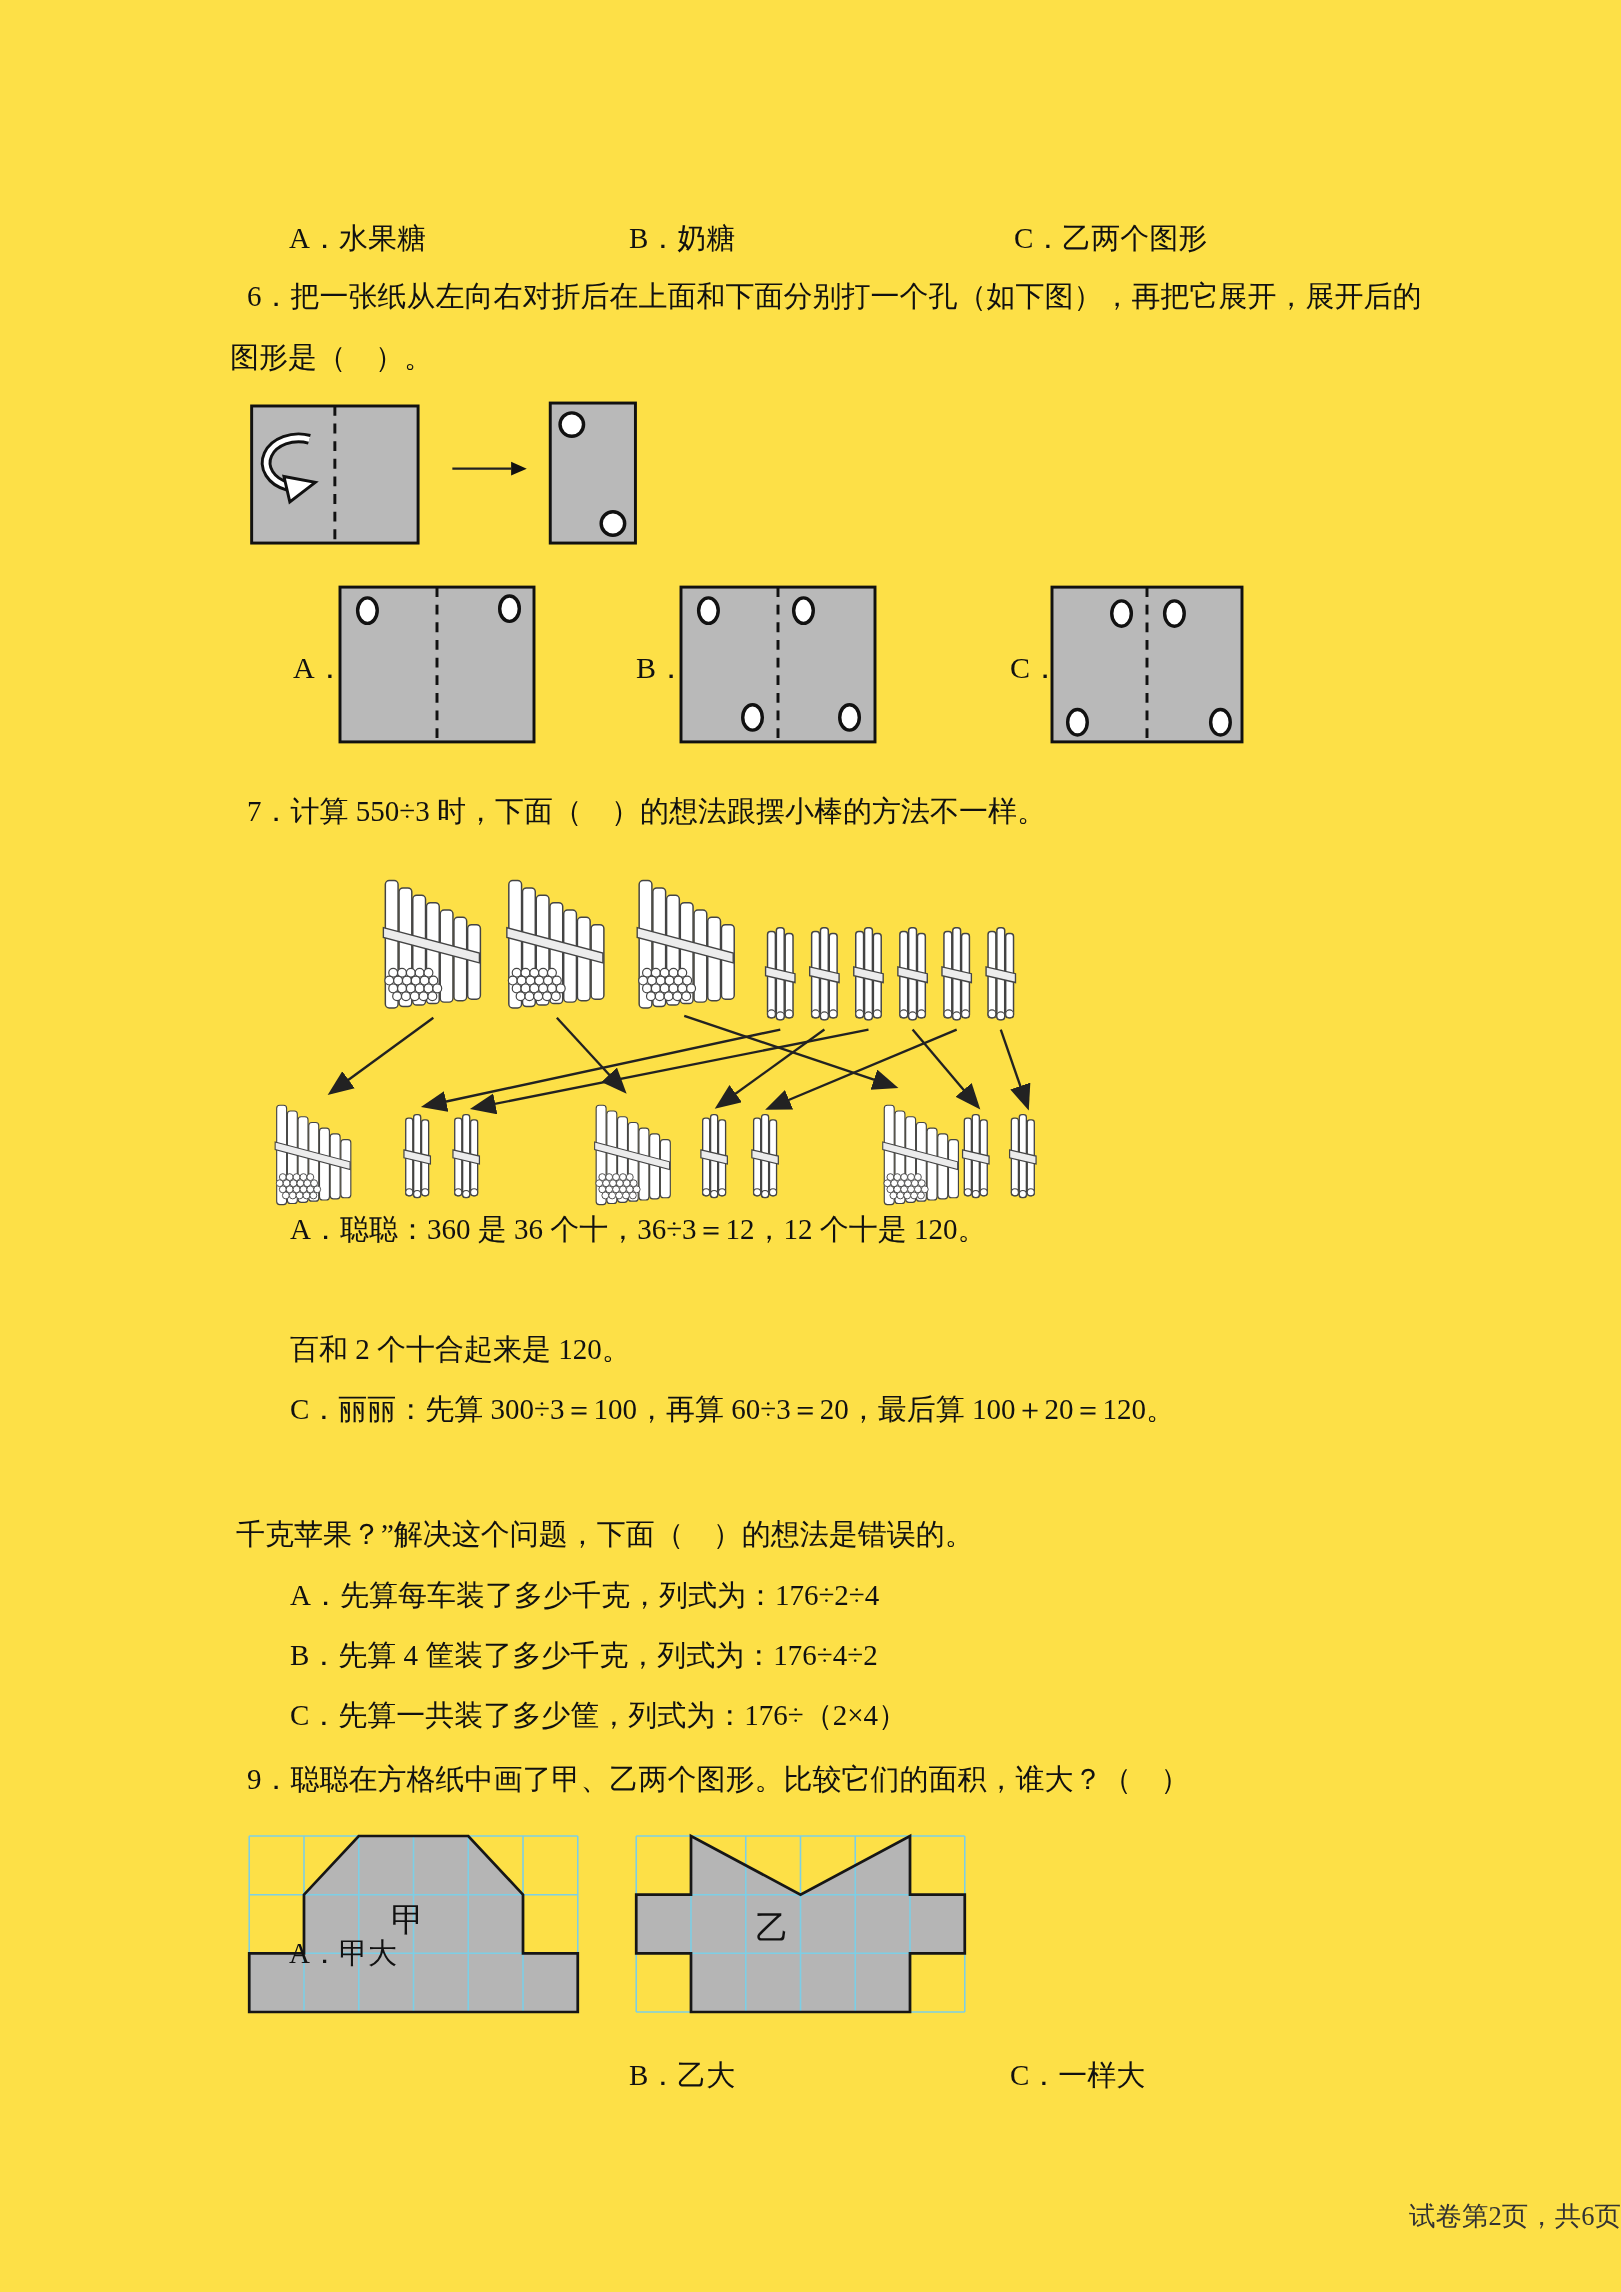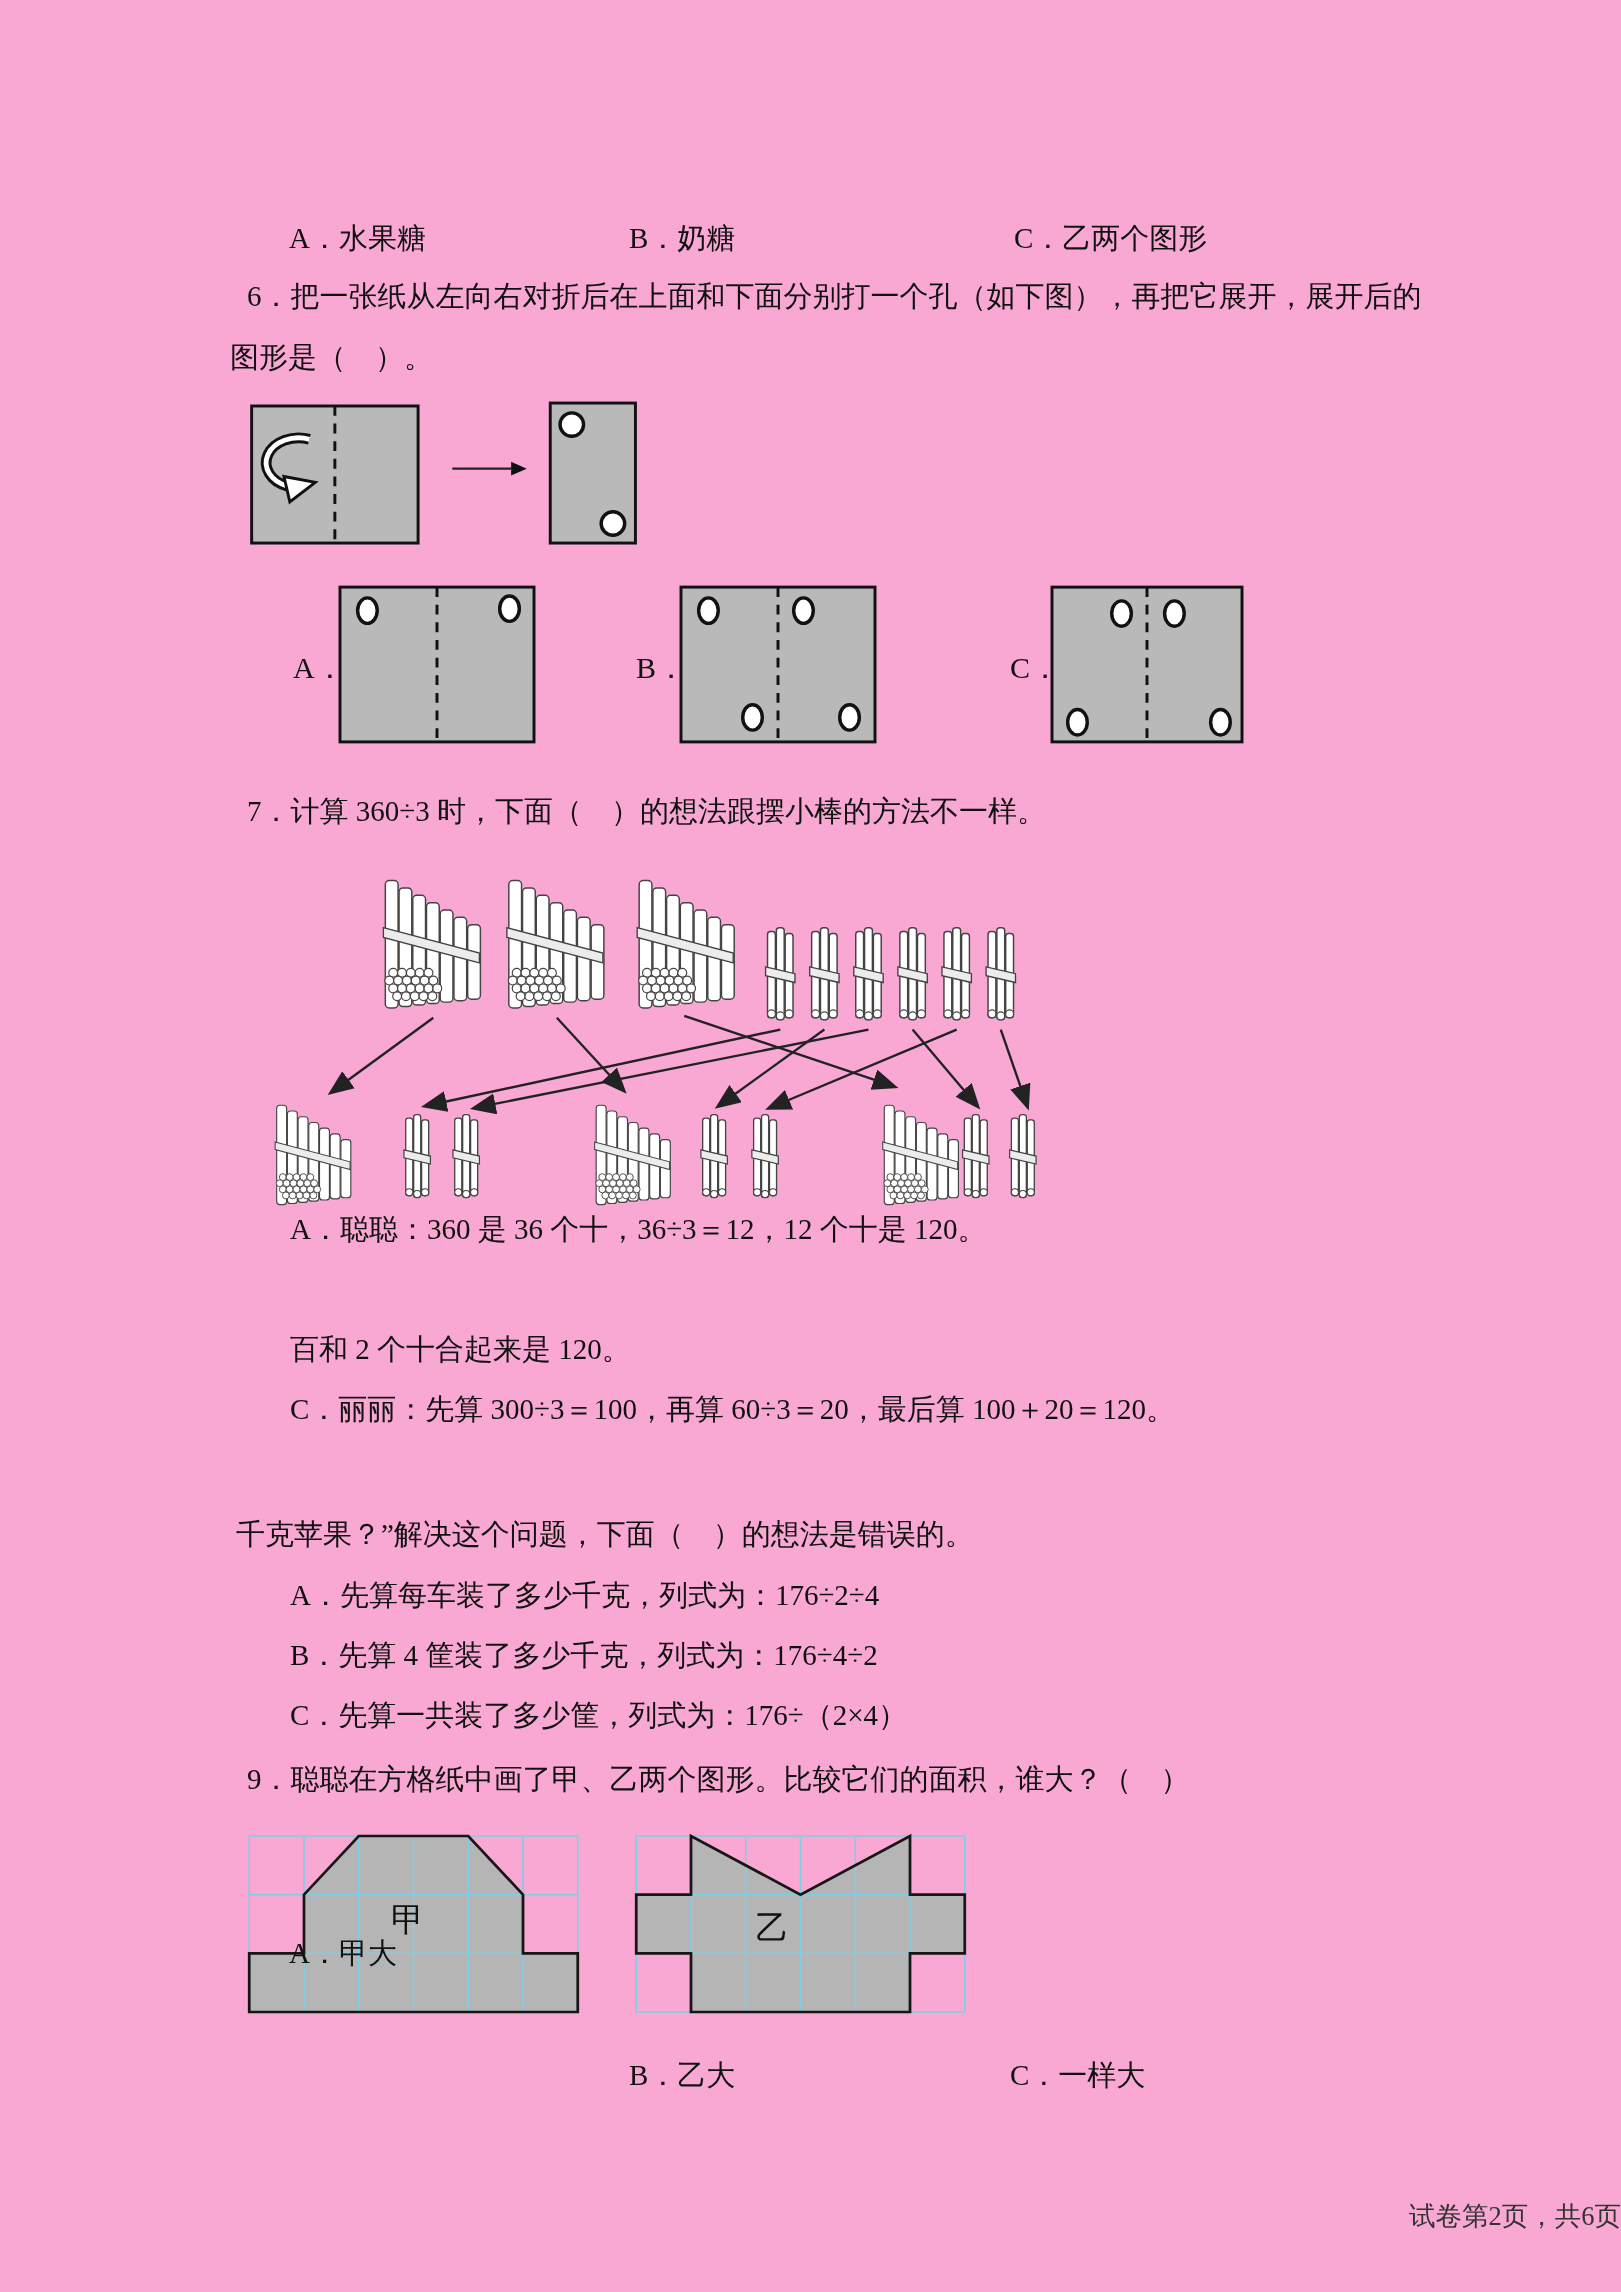--- a/index.html
+++ b/index.html
@@ -1,17 +1,17 @@
 <!DOCTYPE html>
 <html><head>
 <meta charset="utf-8">
 <style>
   html,body{margin:0;padding:0;background:#888;}
   .page{
-    position:relative;width:1621px;height:2293px;background:#f9a8d4;
+    position:relative;width:1621px;height:2293px;background:#fde047;
     font-family:"Liberation Serif","DejaVu Serif",serif;color:#111;
     margin:0 auto;overflow:hidden;
   }
   .t{position:absolute;white-space:nowrap;font-size:29px;line-height:1.2;color:#111;}
   .t-sm{font-size:26.5px;color:#333;}
   .figlabel{font-size:30px;}
   .footer{position:absolute;left:0;width:100%;text-align:right;}
   svg{position:absolute;overflow:visible;}
   .stick{fill:#ffffff;stroke:#444;stroke-width:1.5;}
   .band{fill:#ececec;stroke:#444;stroke-width:1.4;}
@@ -76,21 +76,21 @@
 
   <svg style="left:1052px;top:587px" width="190" height="155" viewBox="0 0 194 158">
     <rect x="0" y="0" width="194" height="158" class="grayrect"></rect>
     <line x1="97" y1="0" x2="97" y2="158" class="dash"></line>
     <ellipse cx="71" cy="27" rx="10" ry="13" class="hole"></ellipse>
     <ellipse cx="125" cy="27" rx="10" ry="13" class="hole"></ellipse>
     <ellipse cx="26" cy="138" rx="10" ry="13" class="hole"></ellipse>
     <ellipse cx="172" cy="138" rx="10" ry="13" class="hole"></ellipse>
   </svg>
 
-  <div class="t" style="left:247px;top:794px">7．计算 360÷3 时，下面（　）的想法跟摆小棒的方法不一样。</div>
+  <div class="t" style="left:247px;top:794px">7．计算 550÷3 时，下面（　）的想法跟摆小棒的方法不一样。</div>
 
   <svg style="left:255px;top:861px" width="784" height="343" viewBox="0 0 800 350">
     <defs>
       <marker id="ah" markerWidth="12" markerHeight="10" refX="9" refY="4.5" orient="auto">
         <path d="M0,0 L11,4.5 L0,9 Z" fill="#222"></path>
       </marker>
       <g id="bigB">
         <rect class="stick" x="88" y="53" width="13" height="76" rx="4"></rect>
         <rect class="stick" x="74" y="45.5" width="13" height="85" rx="4"></rect>
         <rect class="stick" x="60" y="38" width="13" height="94" rx="4"></rect>

